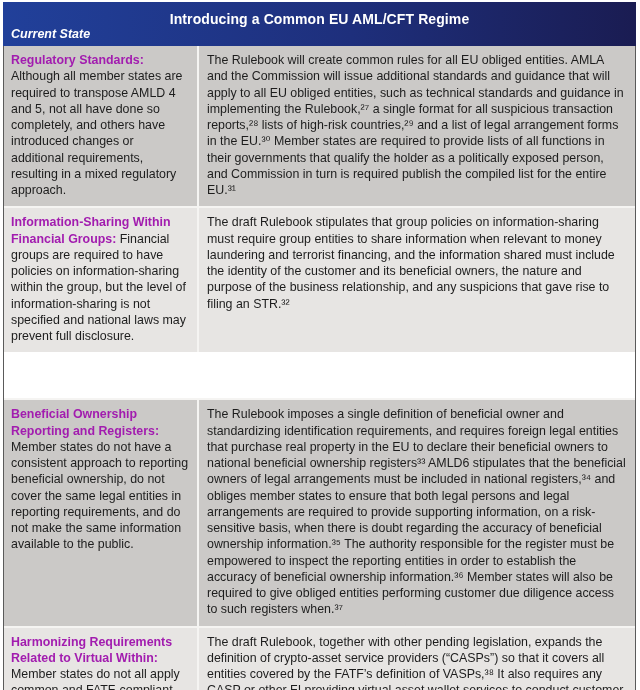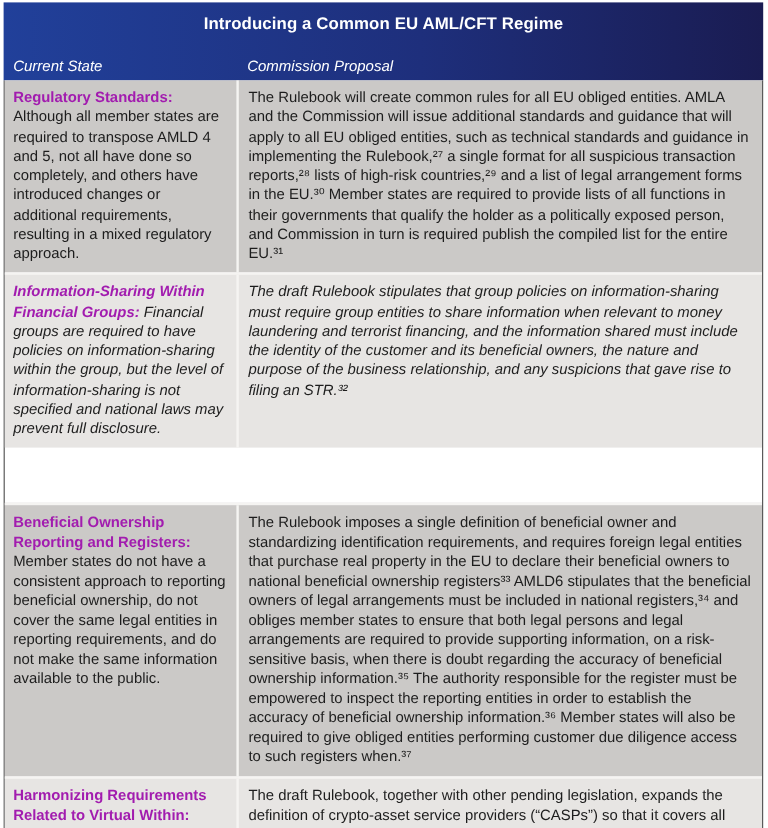--- a/index.html
+++ b/index.html
@@ -1,60 +1,59 @@
 <!DOCTYPE html>
 <html><head>
 <meta charset="utf-8">
 <style>
   * { margin: 0; padding: 0; box-sizing: border-box; }
   body { width: 640px; height: 690px; background: #ffffff; font-family: "Liberation Sans", "DejaVu Sans", sans-serif; }
   .page { position: relative; width: 640px; height: 690px; background: #ffffff; overflow: hidden; }
   .table { position: absolute; left: 3px; top: 2px; width: 633px; }
 
   .table-header {
-    height: 65px;
+    height: 44px;
     background: linear-gradient(90deg, #21409a 0%, #1e2f7c 55%, #1a1c52 100%);
     color: #ffffff;
     display: flex; flex-direction: column; justify-content: space-between;
   }
   .table-title {
     text-align: center; font-weight: bold; font-size: 14px; padding-top: 9px;
     letter-spacing: 0.1px;
   }
-  .header-cols { display: flex; font-size: 12.5px; font-weight: normal; font-style: italic; padding-bottom: 5px; }
+  .header-cols { display: flex; font-size: 12.5px; font-weight: bold; font-style: italic; padding-bottom: 5px; gap: 36px; }
   .col-current { width: 197px; padding-left: 8px; }
   .col-proposal { padding-left: 6px; }
 
   .table-body { border: 1px solid #5a5a5a; border-top: none; }
   .row { display: flex; }
   .row:nth-child(odd) { background: #cbc9c7; }
   .row:nth-child(even) { background: #e7e5e3; }
   .row + .row { border-top: 2px solid #f5f4f2; }
 
   .cell { font-size: 12.4px; line-height: 1.31; color: #1d1d1d; padding: 6px 8px 8px 7px; }
   .cell.left { width: 195px; flex: 0 0 195px; border-right: 2px solid #f5f4f2; }
   .cell.right { flex: 1; padding-left: 8px; padding-right: 9px; }
   .term { font-weight: bold; color: #a21caf; }
 
   .r1 { min-height: 119px; }
-  .r2 { min-height: 113px; font-style: italic; }
+  .r2 { min-height: 113px; }
   .r3 { min-height: 174px; margin-top: 46px; }
   .r4 { min-height: 111px; }
 </style>
 </head>
 <body>
 
 <div class="page">
   <div class="table">
 
     <div class="table-header">
       <div class="table-title">Introducing a Common EU AML/CFT Regime</div>
       <div class="header-cols">
         <div class="col-current">Current State</div>
-        <div class="col-proposal">Commission Proposal</div>
       </div>
     </div>
 
     <div class="table-body">
 
       <div class="row r1">
         <div class="cell left">
           <span class="term">Regulatory Standards:</span><span> Although all member states are required to transpose AMLD 4 and 5, not all have done so completely, and others have introduced changes or additional requirements, resulting in a mixed regulatory approach.</span>
         </div>
         <div class="cell right">The Rulebook will create common rules for all EU obliged entities. AMLA and the Commission will issue additional standards and guidance that will apply to all EU obliged entities, such as technical standards and guidance in implementing the Rulebook,²⁷ a single format for all suspicious transaction reports,²⁸ lists of high-risk countries,²⁹ and a list of legal arrangement forms in the EU.³⁰ Member states are required to provide lists of all functions in their governments that qualify the holder as a politically exposed person, and Commission in turn is required publish the compiled list for the entire EU.³¹</div>

